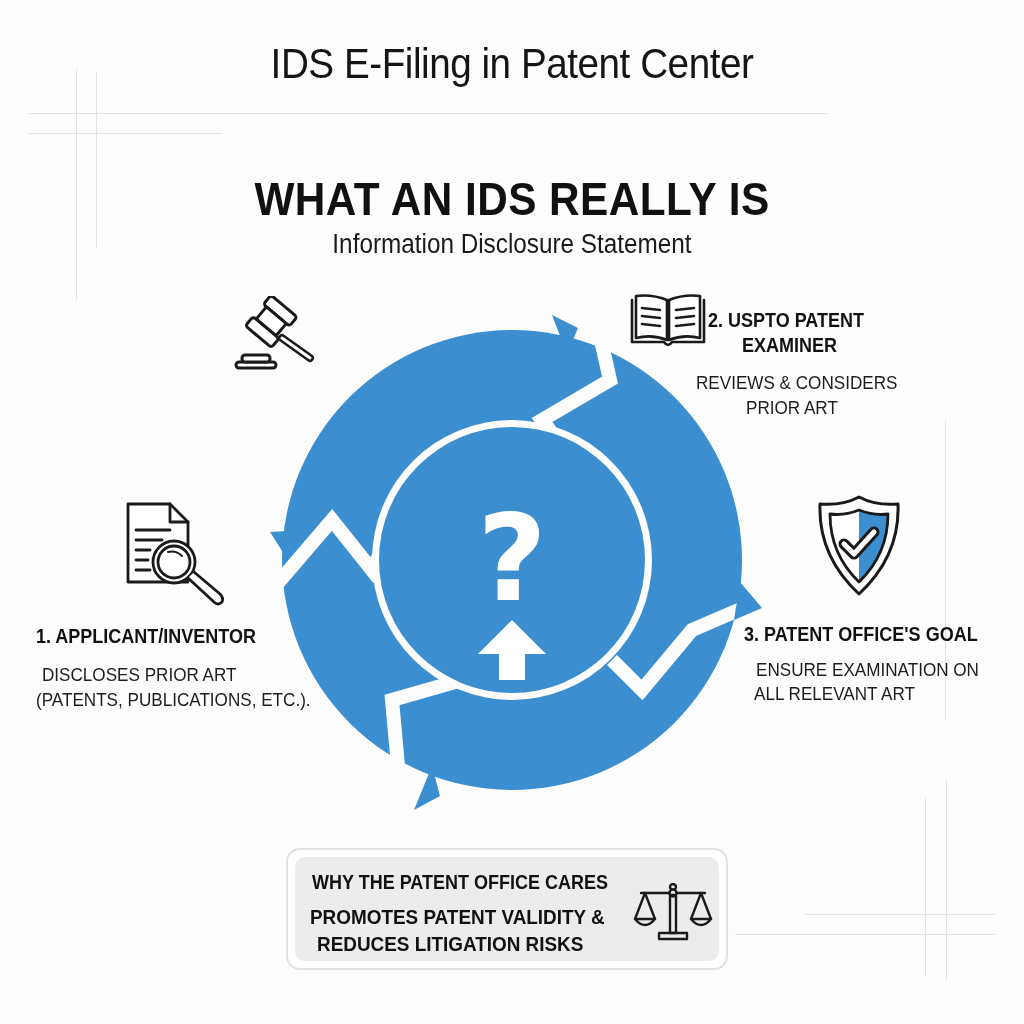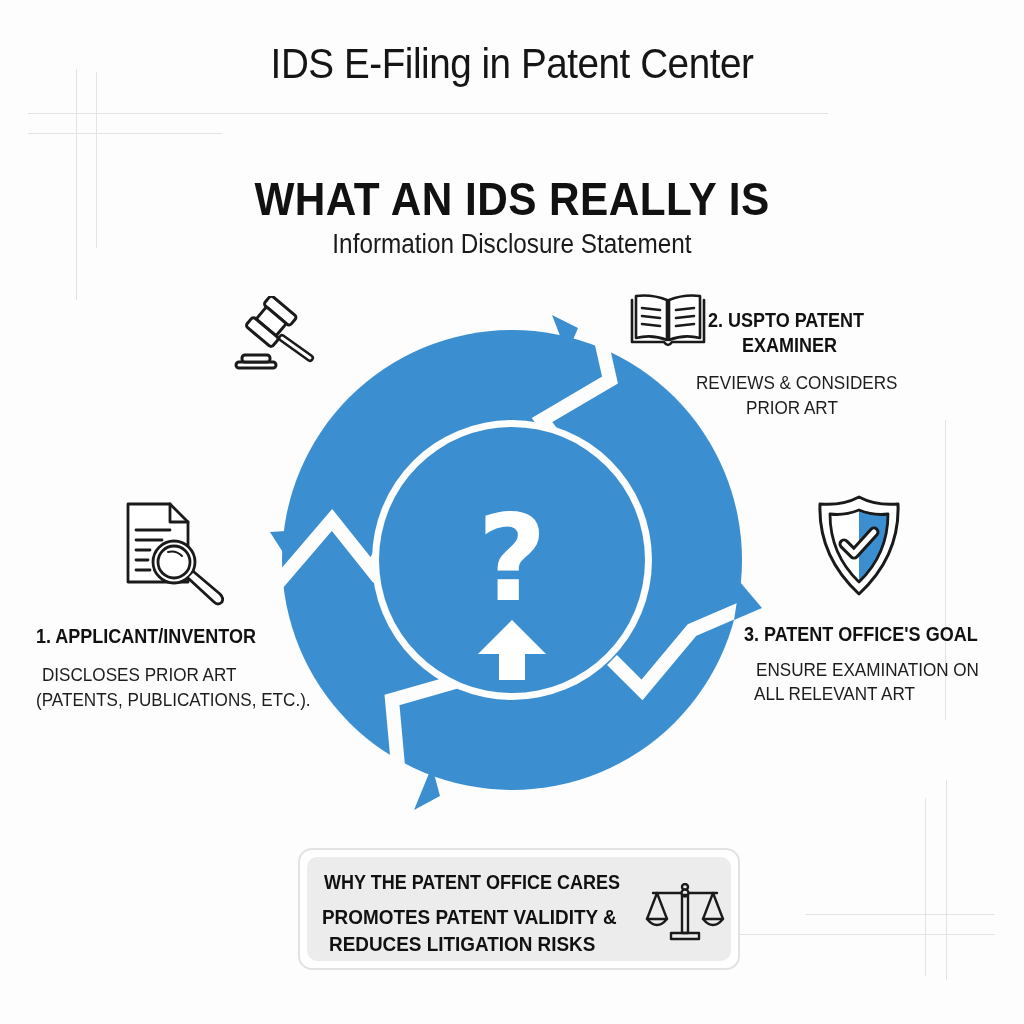--- a/index.html
+++ b/index.html
@@ -22,21 +22,21 @@
     }
     .subhead {
       position: absolute; left: 0; right: 0; top: 229px; text-align: center;
       font-size: 27px; color: #1a1a1a; transform: scaleX(0.9);
     }
     .diagram { position: absolute; left: 262px; top: 310px; width: 500px; height: 500px; }
     .step-title { position: absolute; font-weight: 700; font-size: 20px; color: #111; line-height: 25px; transform-origin: left top; transform: scaleX(0.9); white-space: nowrap;}
     .step-desc { position: absolute; font-size: 19px; color: #1d1d1d; line-height: 25px; transform-origin: left top; transform: scaleX(0.9); white-space: nowrap;}
     .icon { position: absolute; }
     .why-box {
-      position: absolute; left: 298px; top: 848px; width: 442px; height: 122px;
+      position: absolute; left: 286px; top: 848px; width: 442px; height: 122px;
       border: 2px solid #e2e2e2; border-radius: 14px; background: #fff;
       box-sizing: border-box;
     }
     .why-inner {
       position: absolute; left: 7px; top: 7px; right: 7px; bottom: 7px;
       background: #ececec; border-radius: 10px;
     }
     .why-title { position: absolute; left: 24px; top: 20px; font-weight: 700; font-size: 20px; color: #111; transform-origin: left top; transform: scaleX(0.9); white-space: nowrap; }
     .why-body { position: absolute; left: 22px; top: 52px; font-weight: 700; font-size: 21px; line-height: 27px; color: #111; transform-origin: left top; transform: scaleX(0.9); white-space: nowrap; }
   </style>

